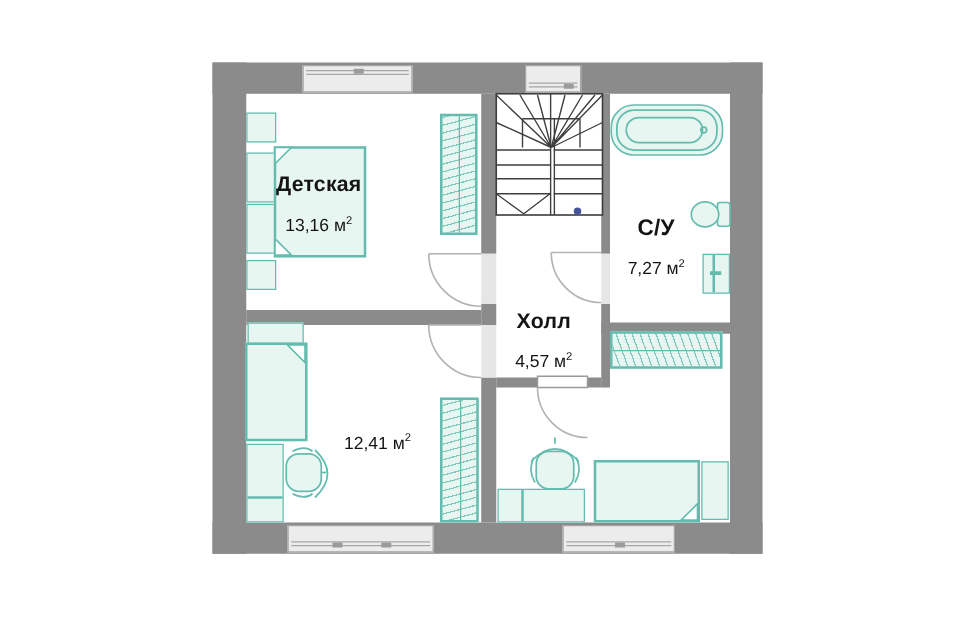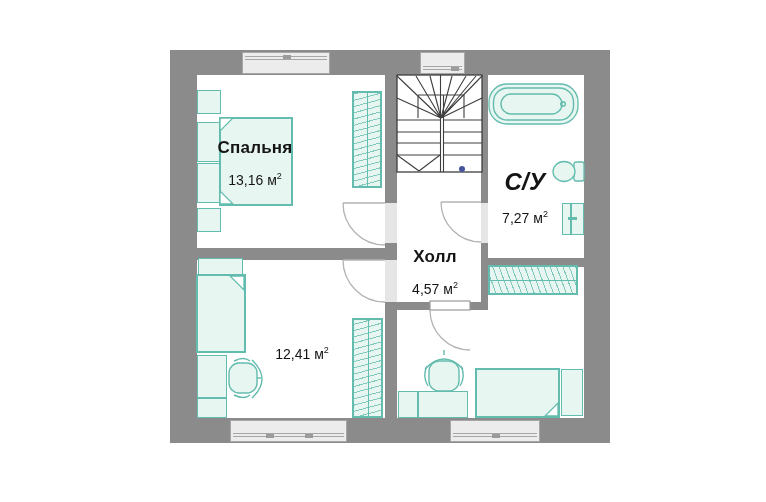--- a/index.html
+++ b/index.html
@@ -32,21 +32,21 @@
     background-color:var(--furniture-fill);}
   .wardrobe.vert{background-image:repeating-linear-gradient(-15deg,transparent 0 5px,var(--hatch-line) 5px 6px);}
   .wardrobe.horiz{background-image:repeating-linear-gradient(70deg,transparent 0 5px,var(--hatch-line) 5px 6px);}
   .rail-v{position:absolute;left:50%;top:0;bottom:0;width:1px;background:var(--furniture-stroke);}
   .rail-h{position:absolute;top:50%;left:0;right:0;height:1px;background:var(--furniture-stroke);}
   .divider-h{position:absolute;left:0;right:0;height:1.5px;background:var(--furniture-stroke);}
   .divider-v{position:absolute;top:0;bottom:0;width:1.5px;background:var(--furniture-stroke);}
   .handle{position:absolute;background:var(--furniture-stroke);}
   .room-label{position:absolute;transform:translate(-50%,-50%);text-align:center;color:var(--text-color);white-space:nowrap;}
   .room-name{font-weight:bold;font-size:17px;letter-spacing:0.2px;}
-  .room-name.big{font-size:24px;font-style:italic;}
+  .room-name.big{font-size:18px;}
   .room-area{font-size:14px;margin-top:13px;}
   .room-area sup{font-size:9px;}
   svg.overlay{position:absolute;left:0;top:0;pointer-events:none;}
   .s-line{stroke:var(--stair-line);stroke-width:1.1;fill:none;}
   .s-rect{stroke:var(--stair-line);stroke-width:1.3;fill:#ffffff;}
   .d-line{stroke:var(--door-line);stroke-width:1.3;fill:none;}
   .d-leaf{stroke:#9a9a9a;stroke-width:1.2;fill:#ffffff;}
   .f-line{stroke:var(--furniture-stroke);stroke-width:1.4;fill:none;}
   .f-shape{stroke:var(--furniture-stroke);stroke-width:1.6;fill:var(--furniture-fill);}
   .f-fold{stroke:var(--furniture-stroke);stroke-width:1.3;fill:#ffffff;}
@@ -189,21 +189,21 @@
       <path class="f-line" d="M234,361 Q244,356 250,361 M234,395 Q244,400 250,395"></path>
     </g>
 
     <polygon class="f-fold" points="220,118 233,118 220,131"></polygon>
     <polygon class="f-fold" points="220,204 233,204 220,191"></polygon>
     <polygon class="f-fold" points="244,276 230,276 244,290"></polygon>
     <polygon class="f-fold" points="558,416 558,403 545,416"></polygon>
   </svg>
 
   <div class="room-label" style="left:255px;top:163px">
-    <div class="room-name">Спальня</div>
+    <div class="room-name">Детская</div>
     <div class="room-area"><span>13,16</span>&nbsp;<span>м</span><sup>2</sup></div>
   </div>
 
   <div class="room-label" style="left:525px;top:197px">
     <div class="room-name big">С/У</div>
     <div class="room-area"><span>7,27</span>&nbsp;<span>м</span><sup>2</sup></div>
   </div>
 
   <div class="room-label" style="left:435px;top:272px">
     <div class="room-name">Холл</div>

